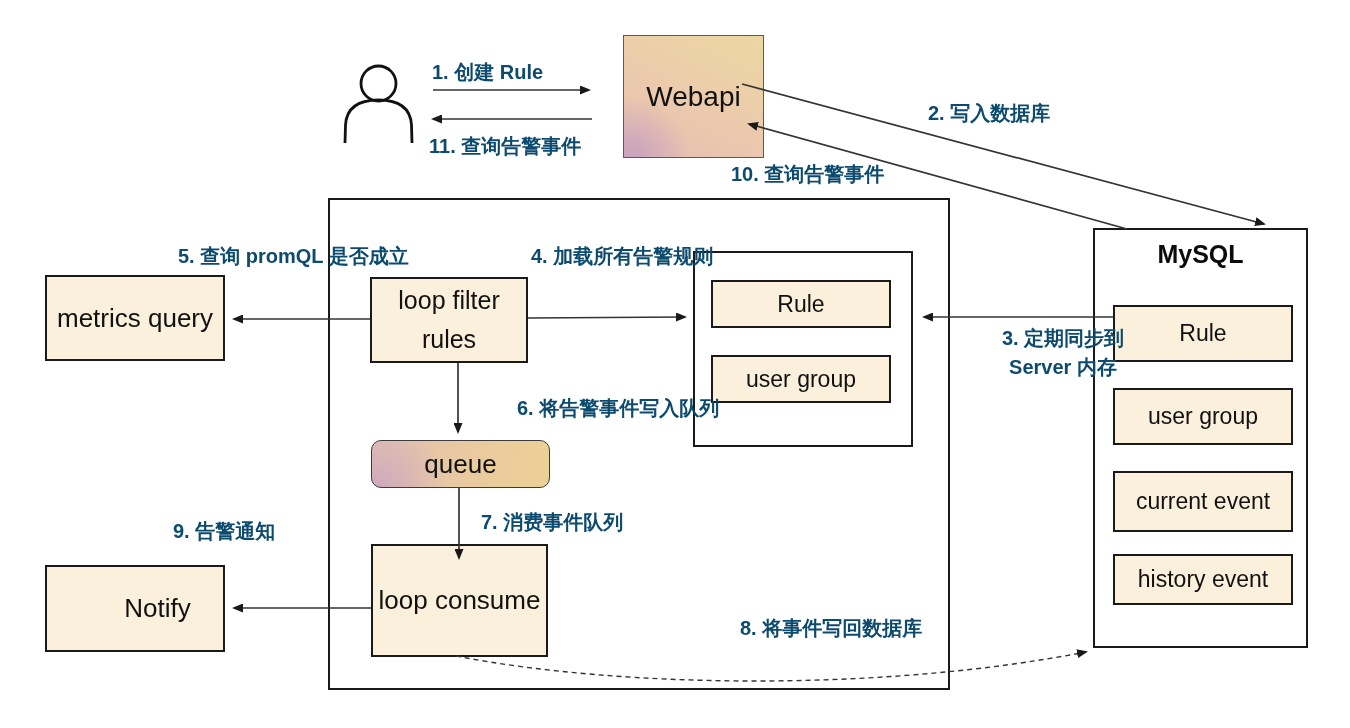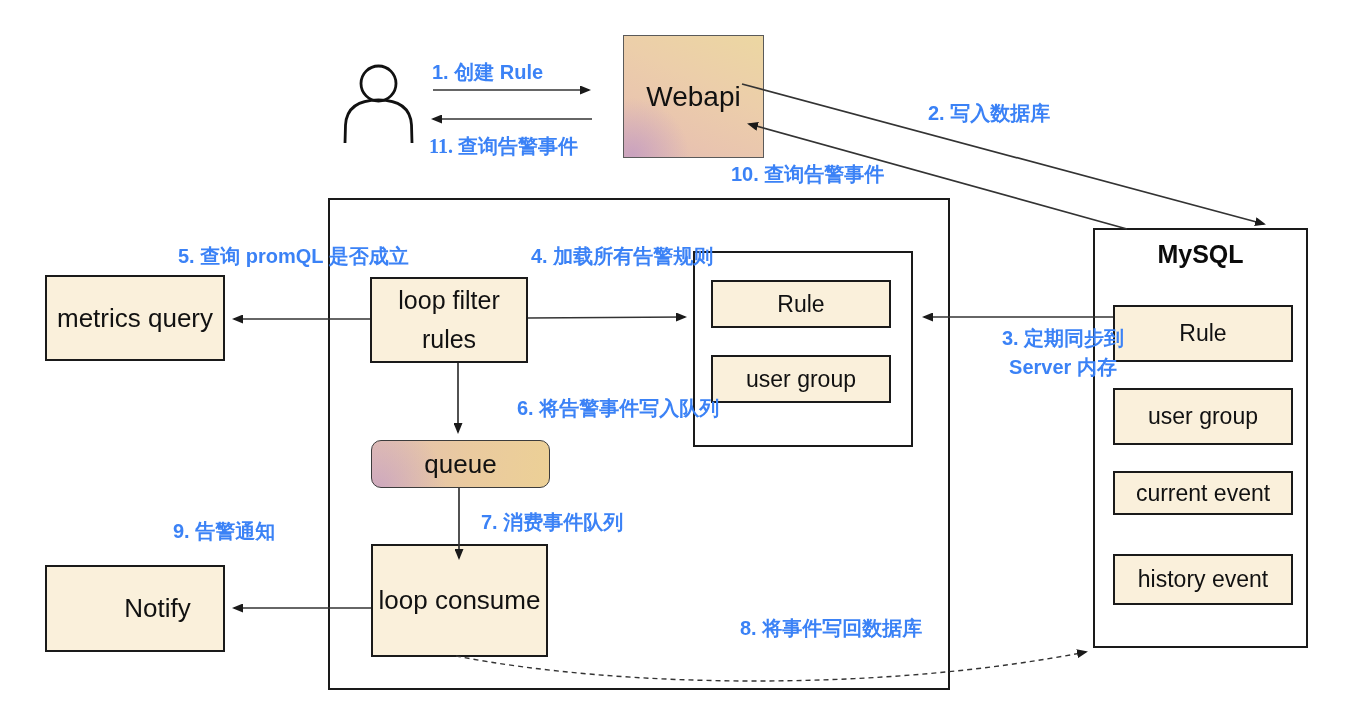--- a/index.html
+++ b/index.html
@@ -17,21 +17,21 @@
       linear-gradient(205deg,#ecd7a2 0%, #ecceaa 40%, #e9c4af 75%, #e3bcb4 100%);
     border:1.4px solid #5a5a5a;
   }
   .grad-queue{
     background:
       radial-gradient(circle at 4% 100%, rgba(190,150,200,.55), rgba(190,150,200,0) 38%),
       linear-gradient(95deg,#e2c0b2 0%, #eaca9f 55%, #ecd096 100%);
     border:1.6px solid #3c3c3c;
   }
 
-  .lbl-red{position:absolute;color:#3b82f6;font-weight:700;font-size:20px;line-height:26px;
+  .lbl-red{position:absolute;color:#0c4a6e;font-weight:700;font-size:20px;line-height:26px;
            white-space:nowrap;z-index:4;}
   .fs28{font-size:28px;margin-left:26px;}
   .fs26{font-size:26px;}
   .fs25{font-size:25px;}
   .fs23{font-size:23px;}
 
   #mysql-box{flex-direction:column;justify-content:flex-start;padding-top:10px;}
   .mysql-title{font-size:25px;font-weight:700;color:#0b0b0b;margin-bottom:0;}
 
   .twoline{flex-direction:column;line-height:39px;}
@@ -80,21 +80,21 @@
 
   <div id="mysql-box" class="box white" style="left:1093px;top:228px;width:215px;height:420px;border-width:2.2px;">
     <div class="mysql-title">MySQL</div>
   </div>
   <div class="box fs23" style="left:1113px;top:305px;width:180px;height:57px;">
     <span>Rule</span>
   </div>
   <div class="box fs23" style="left:1113px;top:388px;width:180px;height:57px;">
     <span>user group</span>
   </div>
-  <div class="box fs23" style="left:1113px;top:471px;width:180px;height:44px;">
+  <div class="box fs23" style="left:1113px;top:471px;width:180px;height:61px;">
     <span>current event</span>
   </div>
   <div class="box fs23" style="left:1113px;top:554px;width:180px;height:51px;">
     <span>history event</span>
   </div>
 
   <svg class="overlay" width="1350" height="728" viewBox="0 0 1350 728">
     <defs>
       <marker id="ah" markerWidth="11" markerHeight="9" refX="9" refY="4.5" orient="auto" markerUnits="userSpaceOnUse">
         <path d="M0,0 L11,4.5 L0,9 Z" fill="#1a1a1a"></path>
@@ -127,15 +127,15 @@
     <div>3. 定期同步到</div>
     <div>Server 内存</div>
   </div>
   <div class="lbl-red" style="left:531px;top:243px;">4. 加载所有告警规则</div>
   <div class="lbl-red" style="left:178px;top:243px;">5. 查询 promQL 是否成立</div>
   <div class="lbl-red" style="left:517px;top:395px;">6. 将告警事件写入队列</div>
   <div class="lbl-red" style="left:481px;top:509px;">7. 消费事件队列</div>
   <div class="lbl-red" style="left:740px;top:615px;">8. 将事件写回数据库</div>
   <div class="lbl-red" style="left:173px;top:518px;">9. 告警通知</div>
   <div class="lbl-red" style="left:731px;top:161px;">10. 查询告警事件</div>
-  <div class="lbl-red" style="left:429px;top:133px;font-family:Liberation Serif, serif;">11. 查询告警事件</div>
+  <div class="lbl-red" style="left:429px;top:133px;">11. 查询告警事件</div>
 
 </div>
 
 </body></html>

